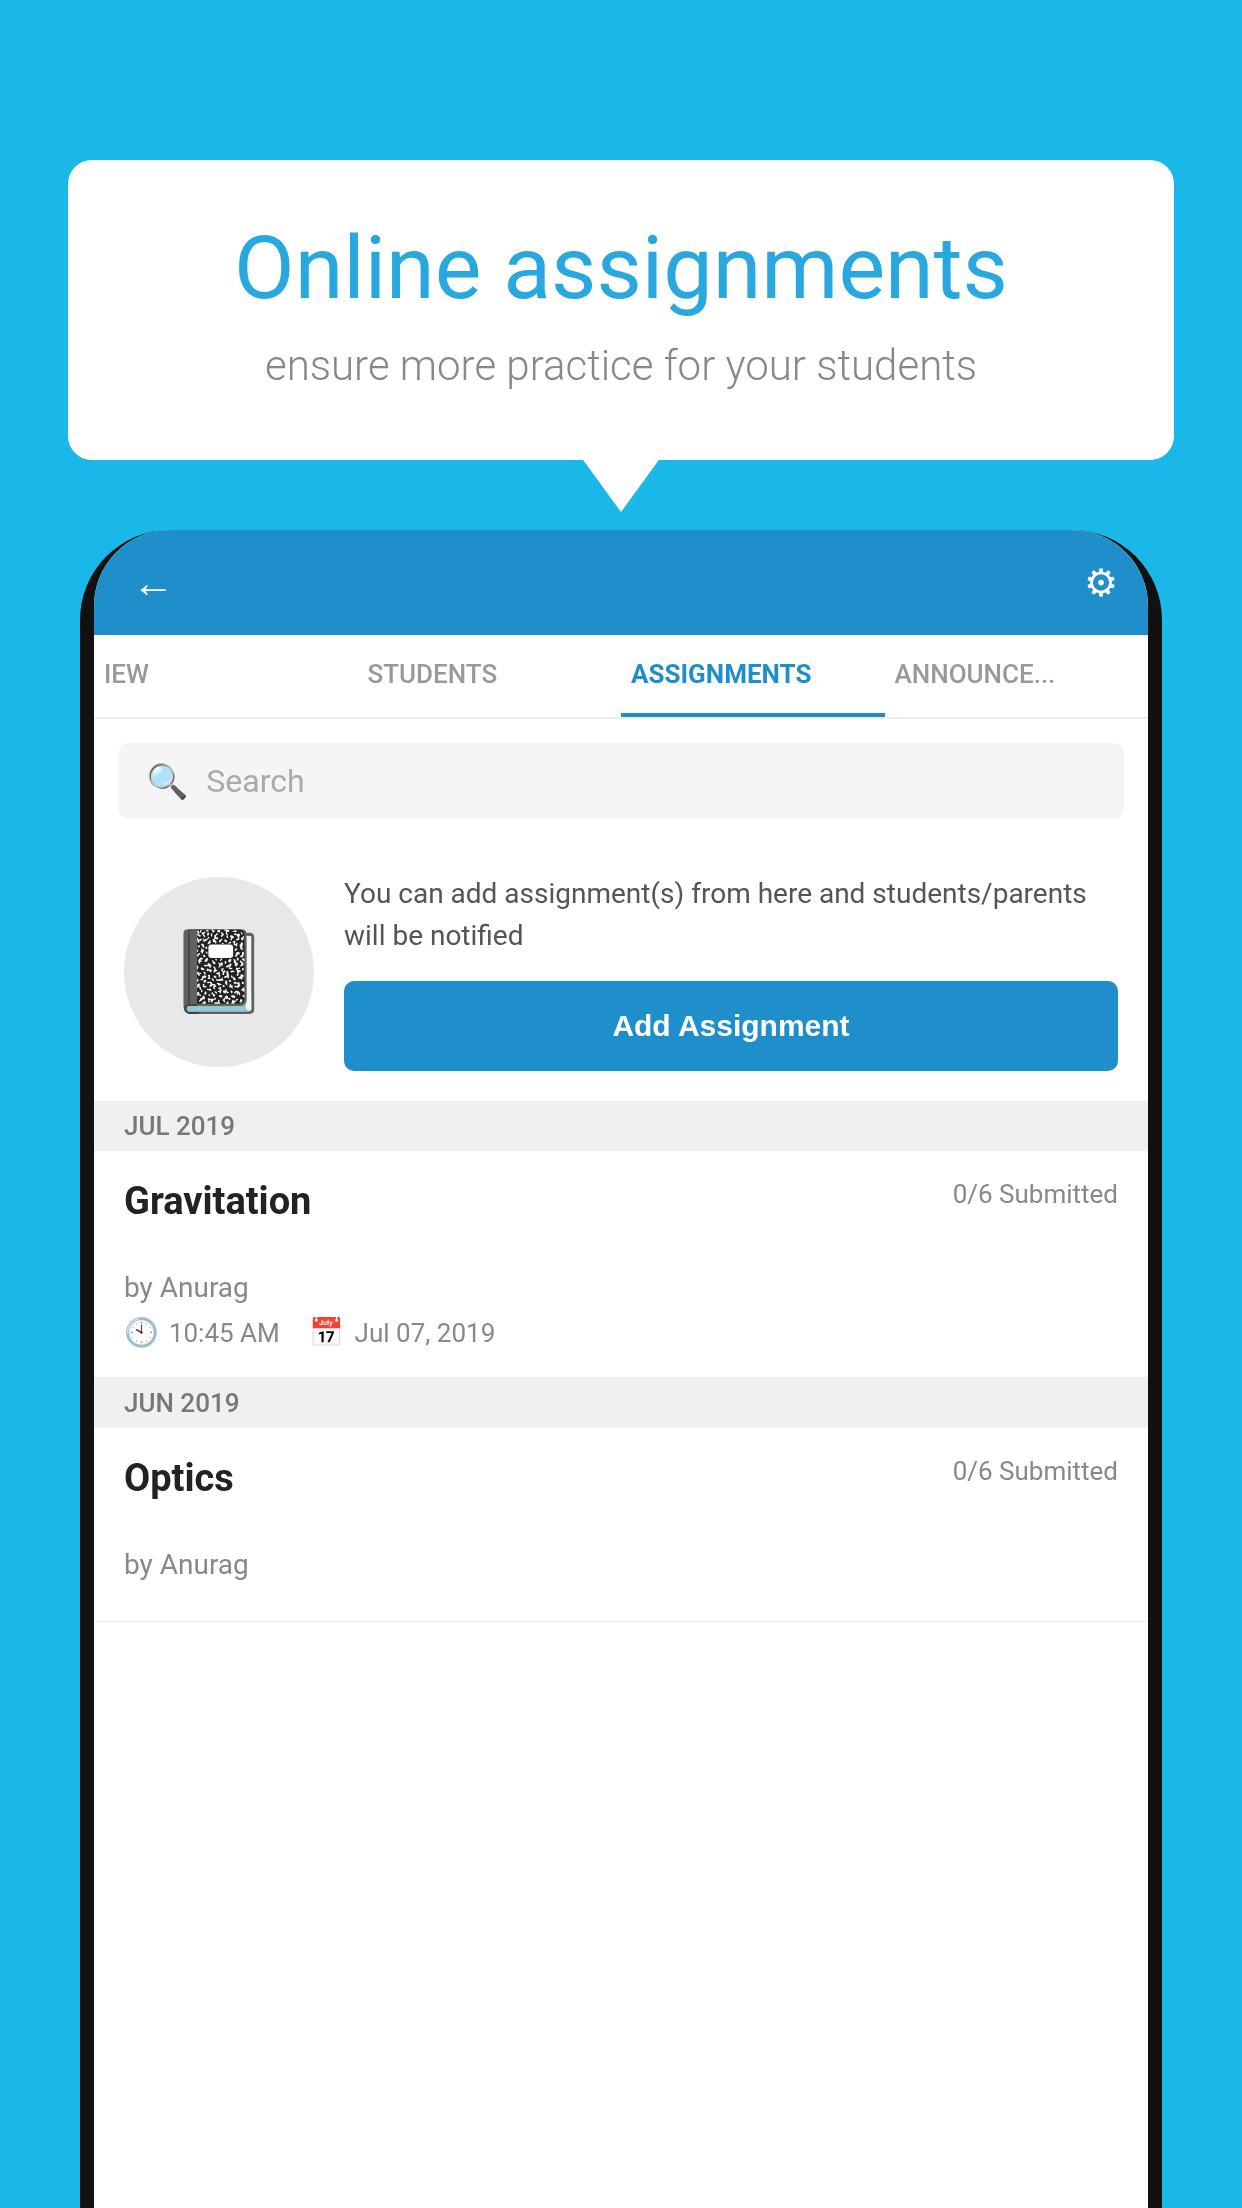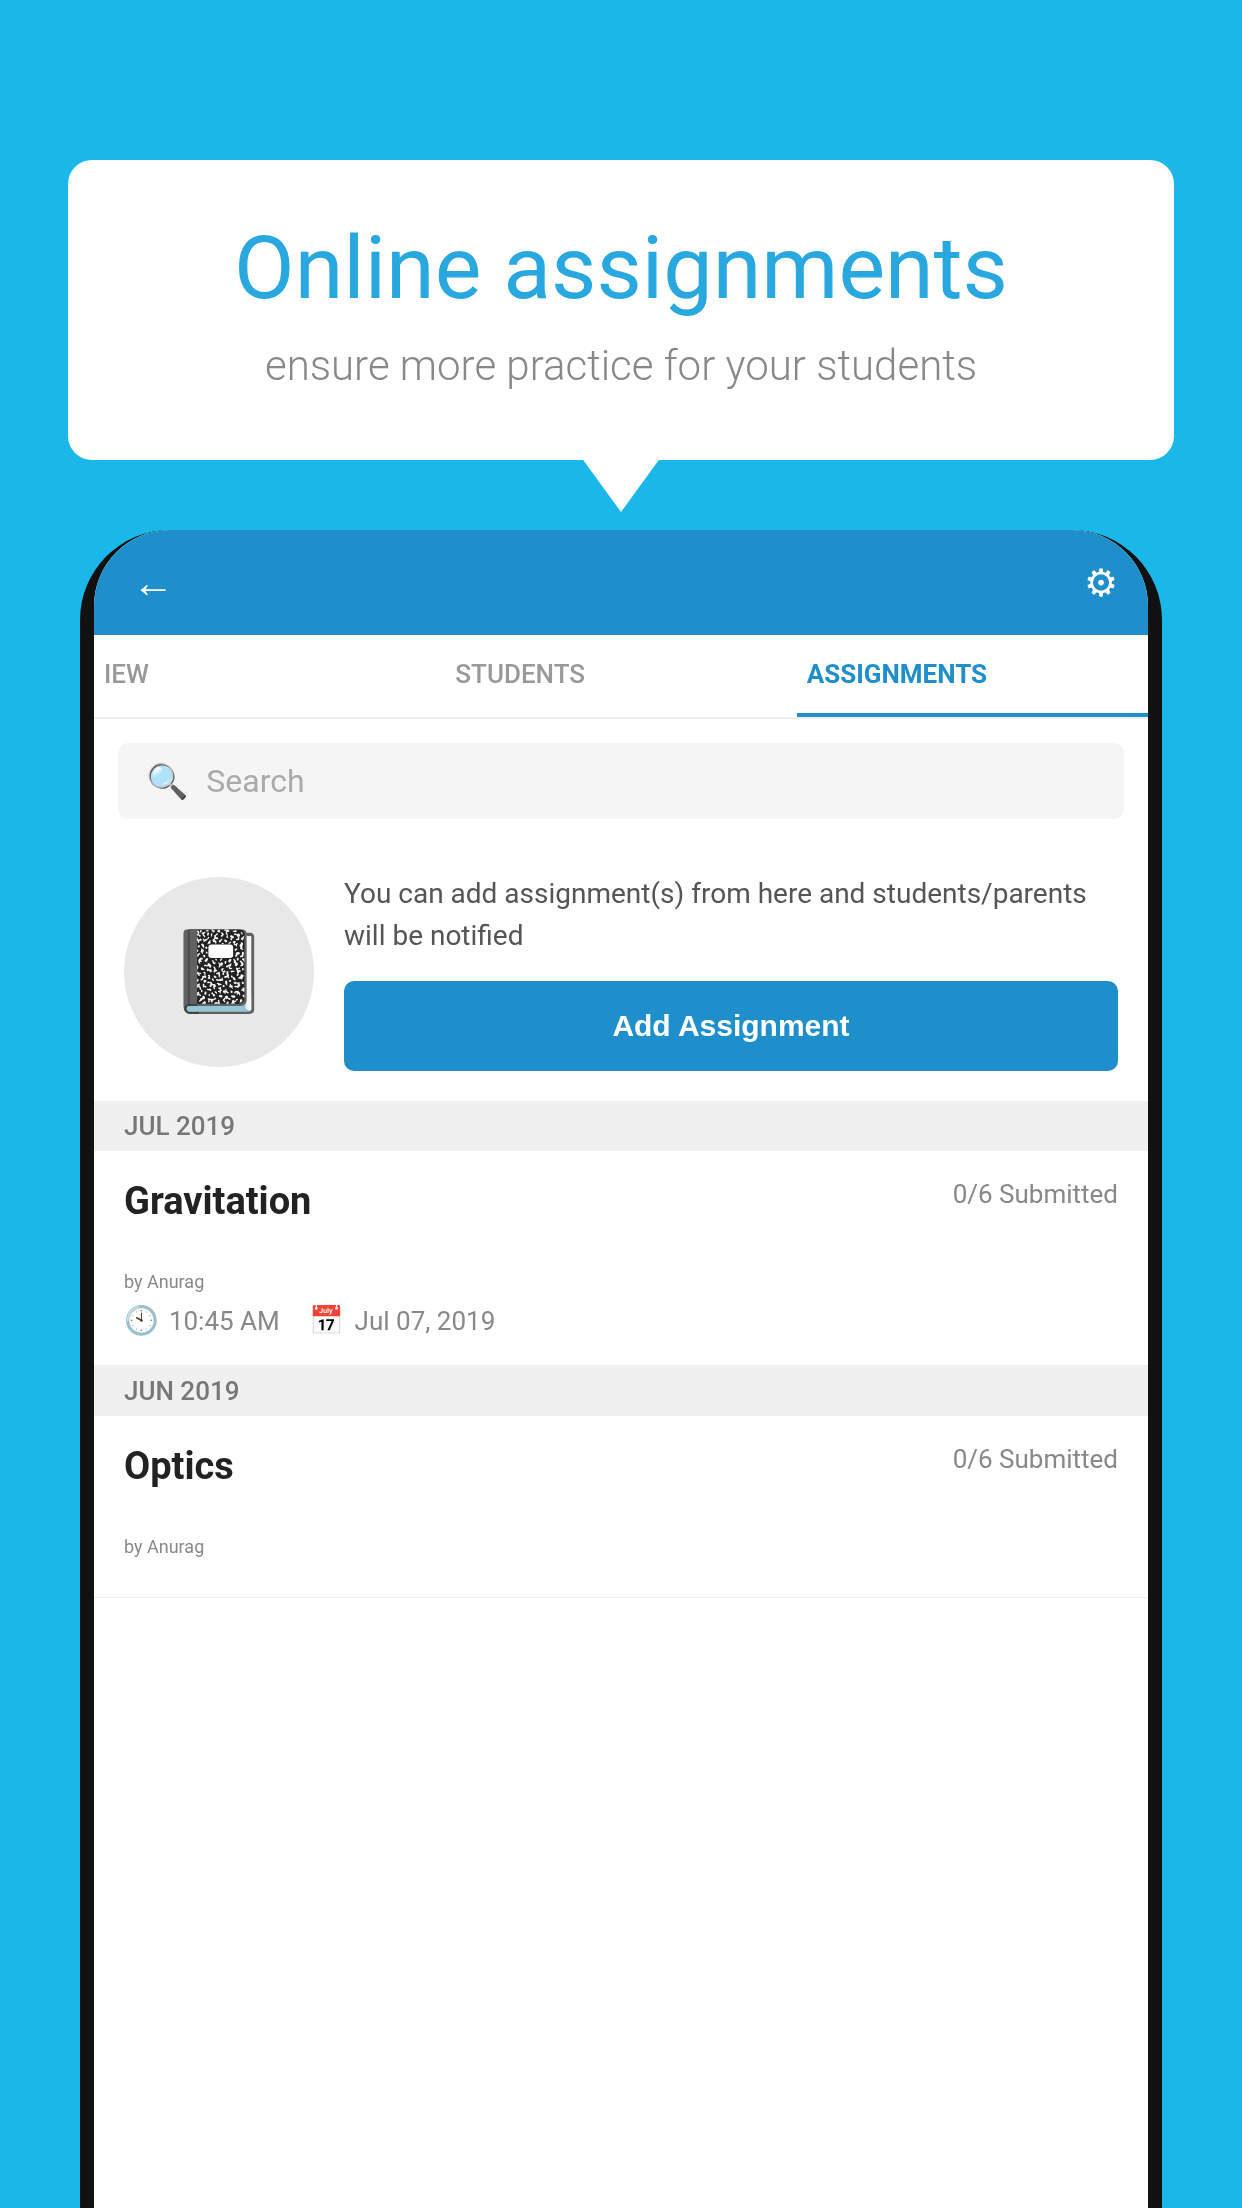--- a/index.html
+++ b/index.html
@@ -282,21 +282,21 @@
       font-weight: 700;
       color: #222;
     }
 
     .assignment-submitted {
       font-size: 26px;
       color: #888;
     }
 
     .assignment-author {
-      font-size: 18px;
+      font-size: 28px;
       color: #888;
       margin-bottom: 12px;
       margin-top: 48px;
     }
 
     .assignment-meta {
       display: flex;
       align-items: center;
       gap: 30px;
     }
@@ -330,20 +330,21 @@
 
     <div class="app-header">
       <span class="back-btn">←</span>
       <span class="settings-btn">⚙</span>
     </div>
 
     <div class="tabs-container">
       <div class="tab">IEW</div>
       <div class="tab">STUDENTS</div>
       <div class="tab active">ASSIGNMENTS</div>
+      <div class="tab">ANNOUNCE...</div>
     </div>
 
     <div class="search-container">
       <div class="search-bar">
         <span class="search-icon-el">🔍</span>
         <span class="search-text">Search</span>
       </div>
     </div>
 
     <div class="promo-section">

